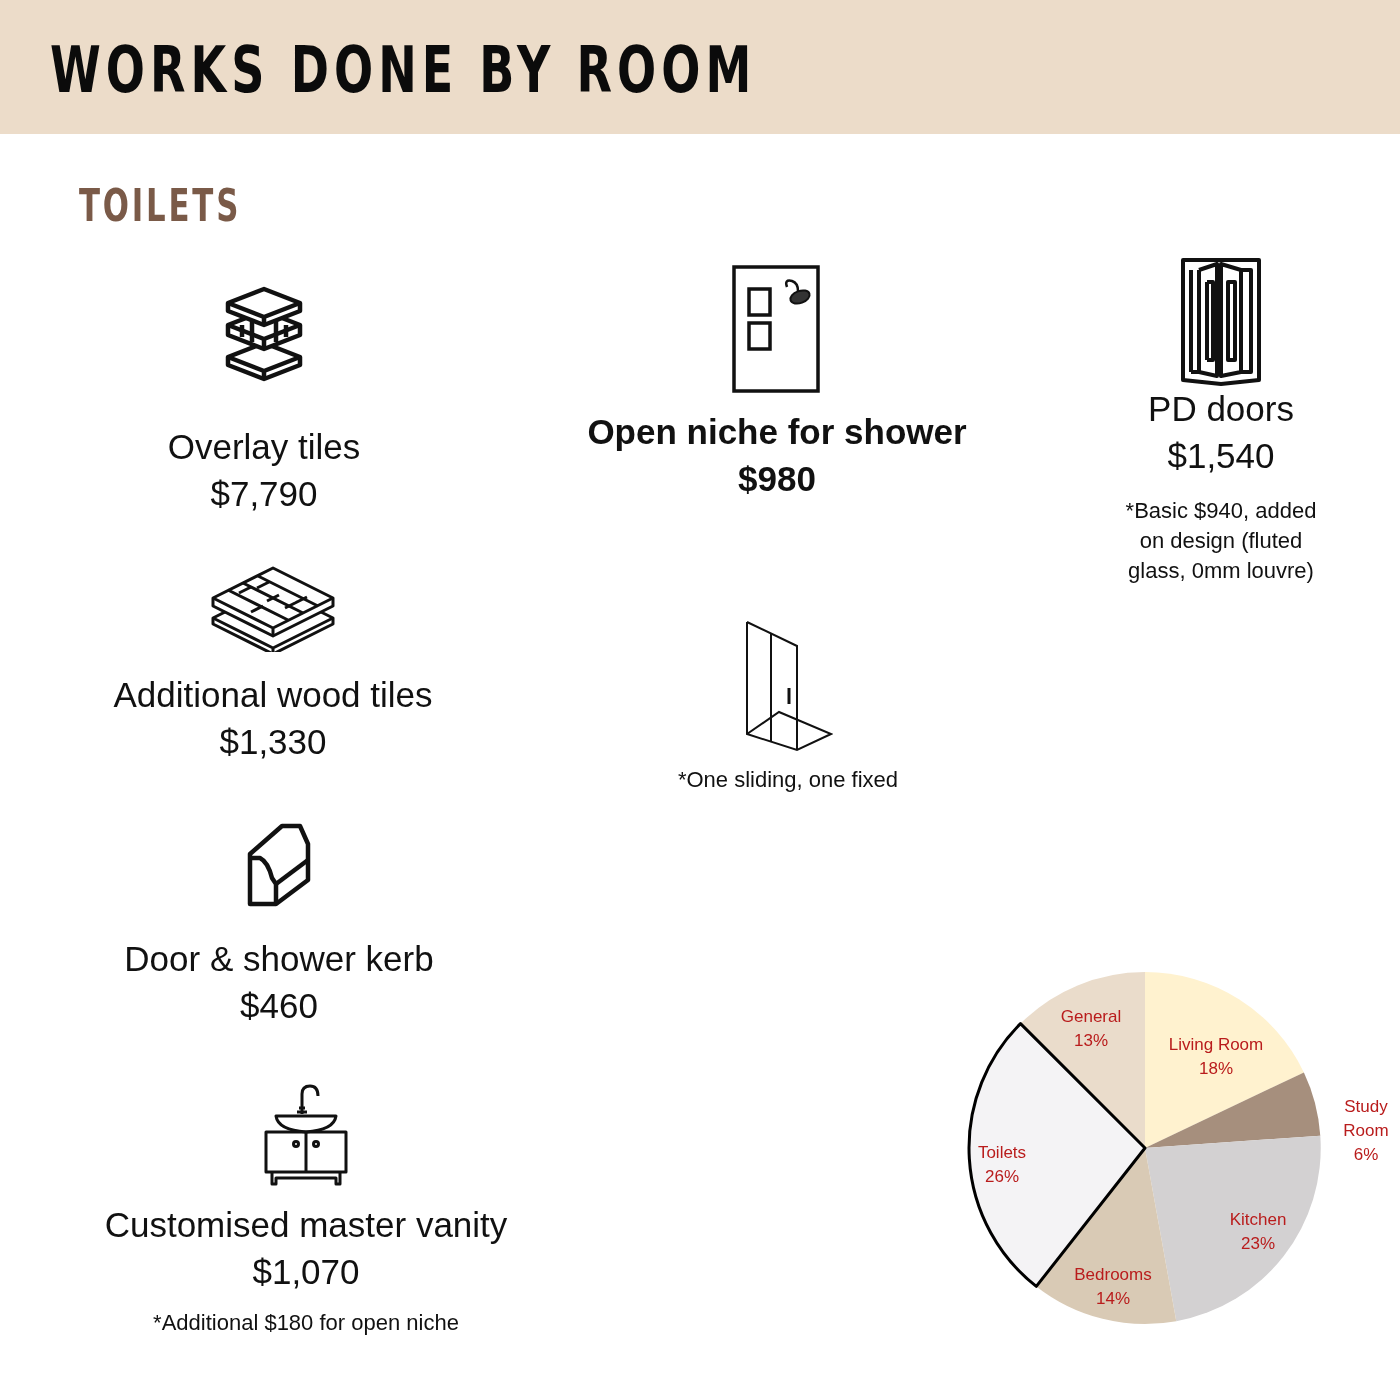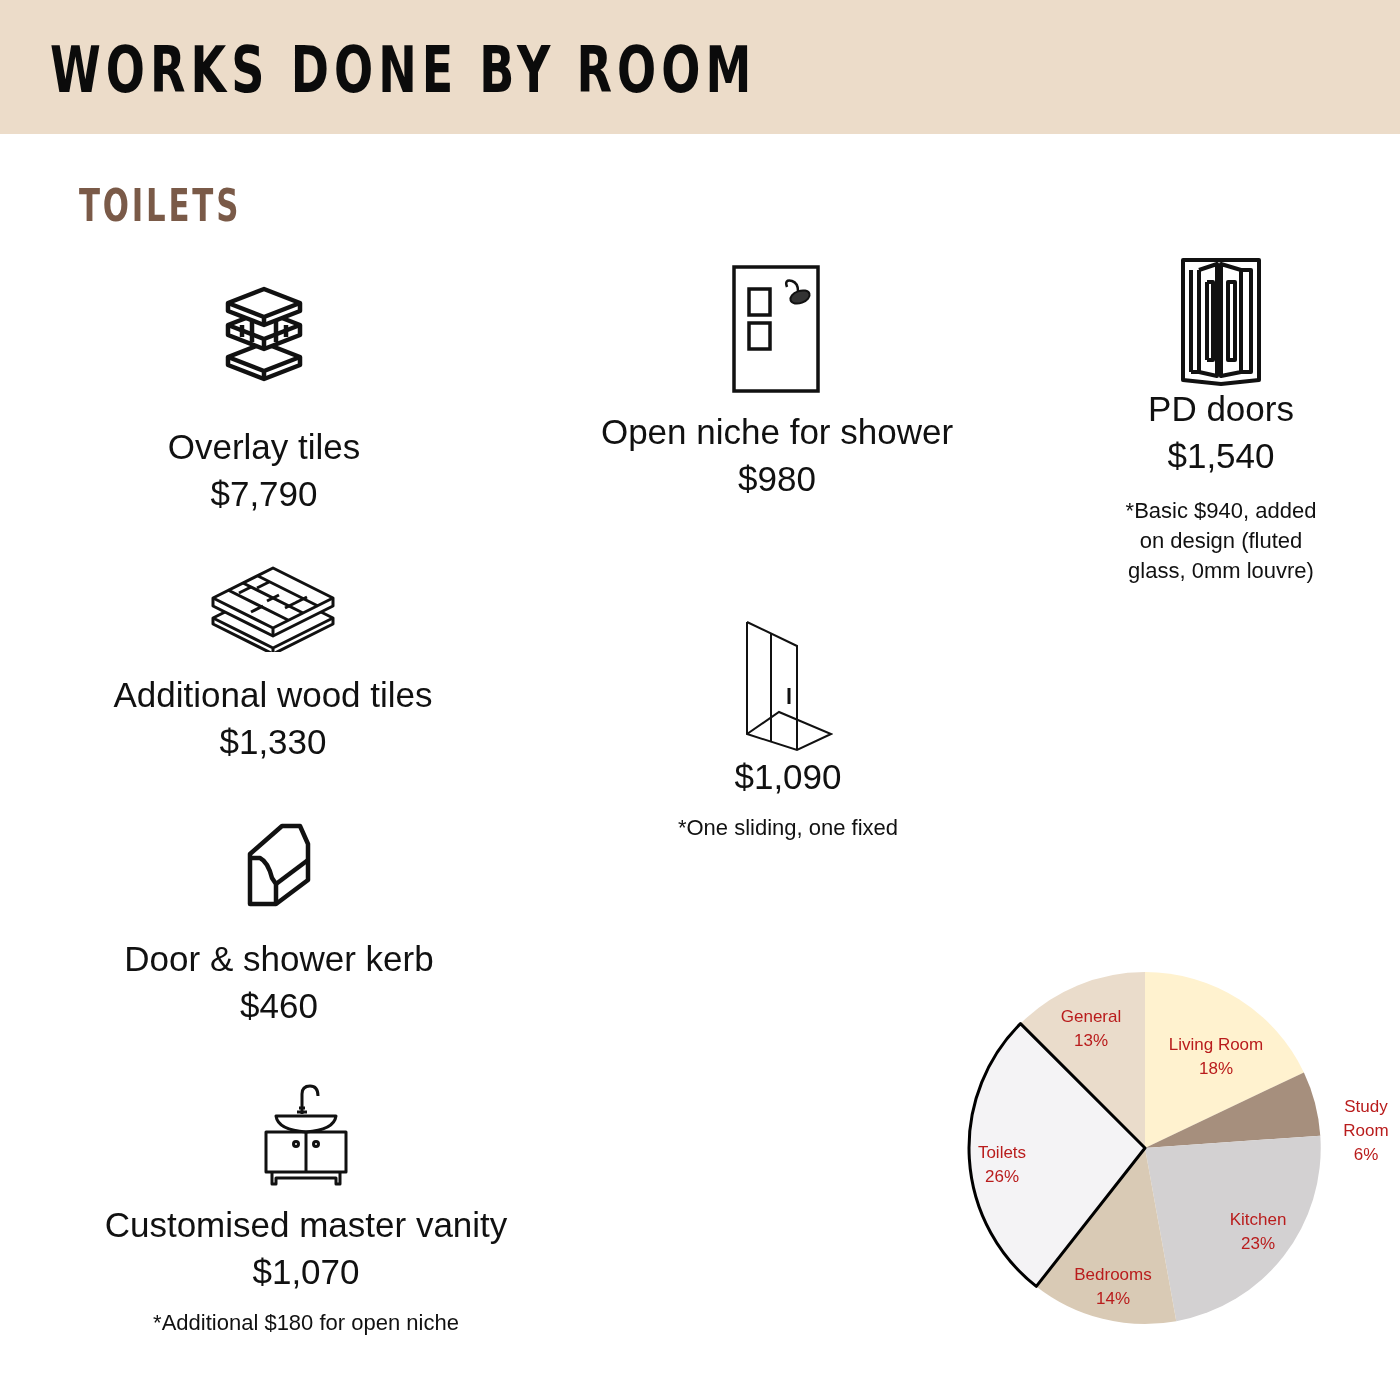--- a/index.html
+++ b/index.html
@@ -52,21 +52,21 @@
         <path d="M4 40 L40 54 L76 40 M40 54 L40 64"></path>
       <path d="M18 40 L18 52 M28 36 L28 57 M52 36 L52 57 M62 40 L62 52"></path>
       <path d="M4 18 L40 4 L76 18 L76 26 L40 40 L4 26 Z"></path>
         <path d="M4 18 L40 32 L76 18 M40 32 L40 40"></path>
     </g>
   </svg>
   <div class="name" style="margin-top:39px;">Overlay tiles</div>
   <div class="price">$7,790</div>
 </div>
 
-<div class="item" style="left:577px; top:265px; width:400px;">
+<div class="item" style="left:577px; top:265px; width:400px;font-weight:bold;">
   <svg class="icon" width="90" height="130" viewBox="0 0 90 130">
     <rect x="2" y="2" width="84" height="124" fill="#fff" stroke="#111" stroke-width="3.5"></rect>
     <rect x="17" y="24" width="21" height="26" fill="none" stroke="#111" stroke-width="3.5"></rect>
     <rect x="17" y="58" width="21" height="26" fill="none" stroke="#111" stroke-width="3.5"></rect>
     <path d="M55 22 Q52 14 60 16 Q66 18 66 26" fill="none" stroke="#111" stroke-width="2.5"></path>
     <ellipse cx="68" cy="32" rx="10" ry="6" transform="rotate(-20 68 32)" fill="#333" stroke="#111" stroke-width="2"></ellipse>
   </svg>
   <div class="name" style="margin-top:14px;">Open niche for shower</div>
   <div class="price">$980</div>
 </div>
@@ -105,21 +105,20 @@
 
 <div class="item" style="left:588px; top:618px; width:400px;">
   <svg class="icon" width="90" height="135" viewBox="0 0 90 135">
     <g fill="none" stroke="#111" stroke-width="2">
       <path d="M4 4 L54 28 L54 132"></path>
       <path d="M4 4 L4 116 L54 132 L88 116 L36 94 L4 116"></path>
       <path d="M28 16 L28 124"></path>
       <path d="M46 70 L46 86" stroke-width="3"></path>
     </g>
   </svg>
-  <div class="price">$1,090</div>
   <div class="note" style="margin-top:12px;">*One sliding, one fixed</div>
 </div>
 
 <div class="item" style="left:104px; top:822px; width:350px;">
   <svg class="icon" width="66" height="86" viewBox="0 0 66 86">
     <g fill="none" stroke="#111" stroke-width="4.5" stroke-linejoin="round">
       <path d="M4 40 L4 82 L30 82 L62 58 L62 22 L54 4 L36 4 L4 32 Z"></path>
       <path d="M4 36 L14 36 Q22 40 26 56 L30 62 L30 82"></path>
       <path d="M30 62 L62 38"></path>
     </g>

